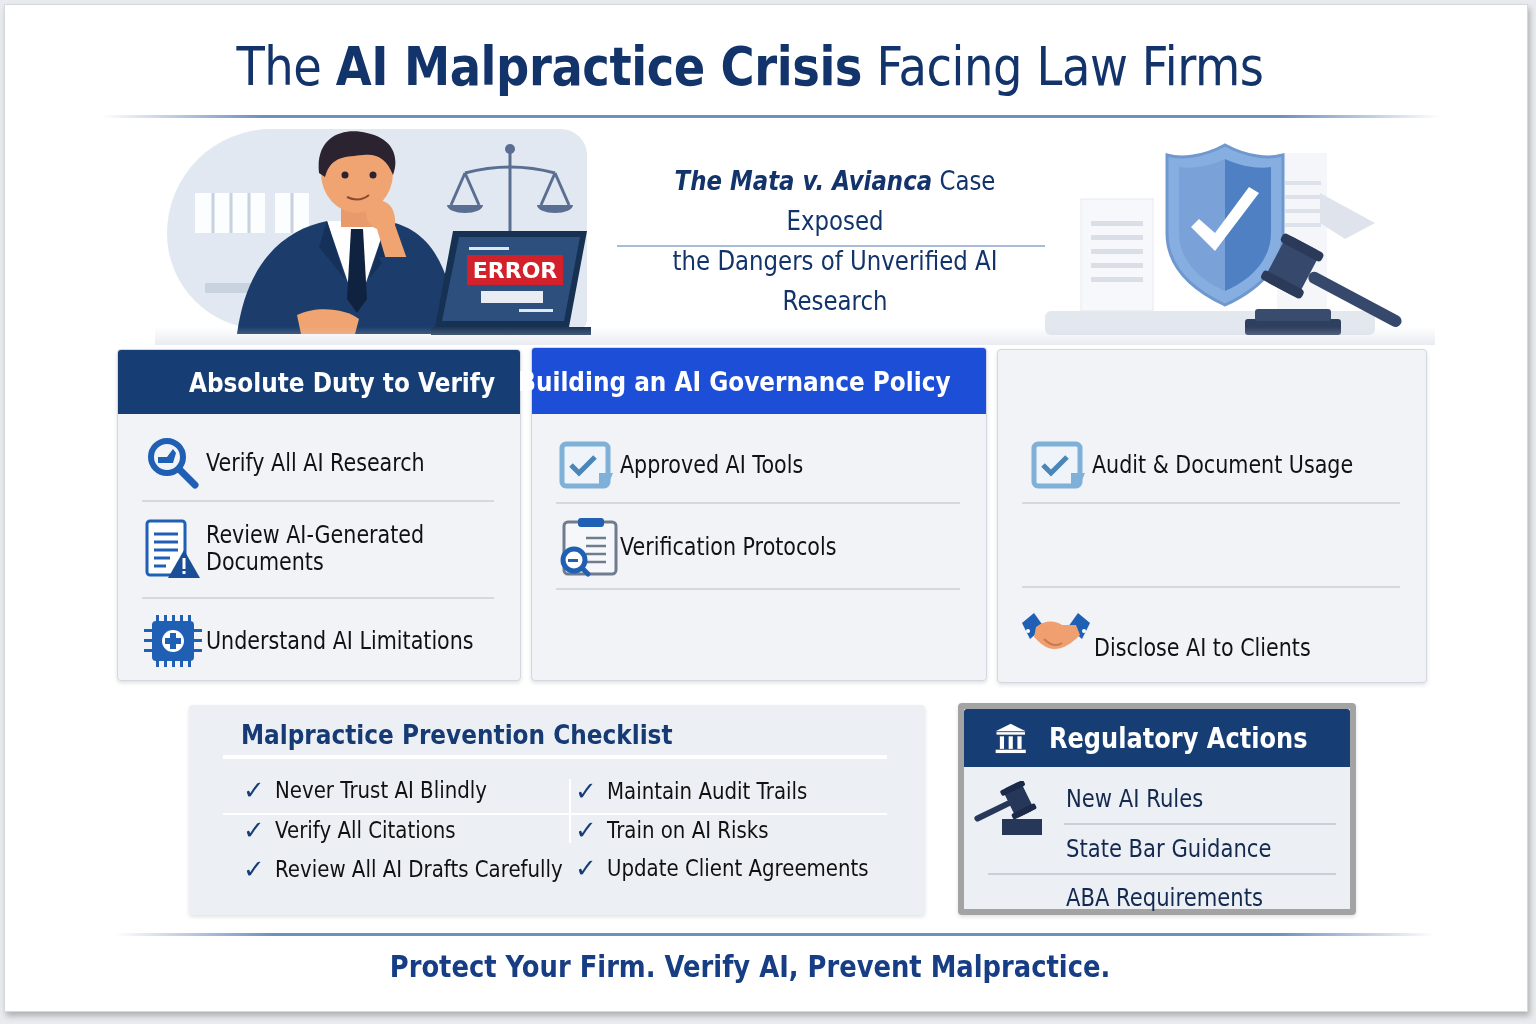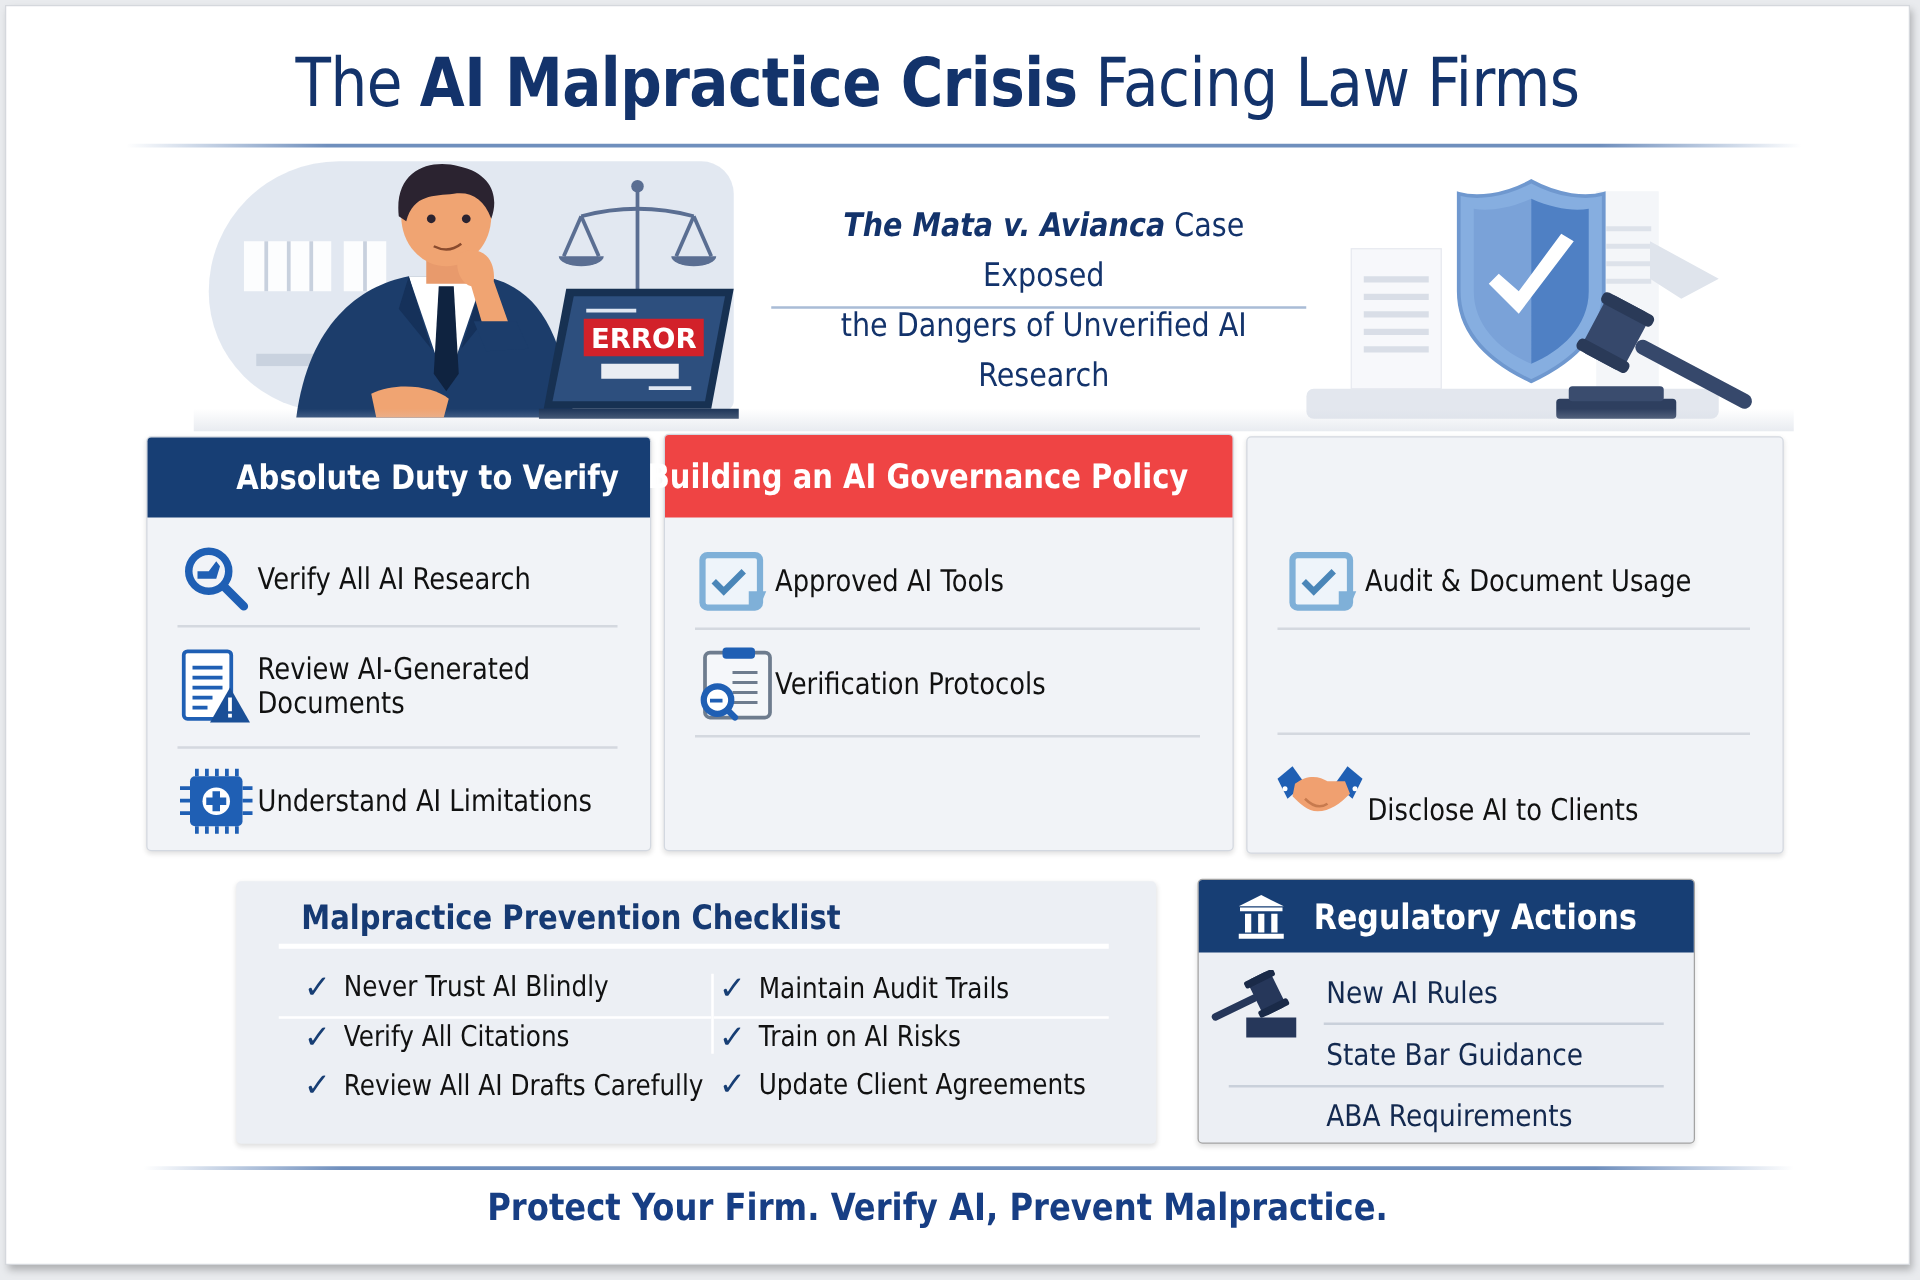--- a/index.html
+++ b/index.html
@@ -47,21 +47,21 @@
   .card {
     position: absolute; background: #f1f3f7; border: 1px solid #d3d8e0; border-radius: 4px;
     box-shadow: 0 2px 4px rgba(0,0,0,0.12);
   }
   .card-head {
     height: 64px; background: #173e74; color: #fff; border-radius: 3px 3px 0 0;
     display: flex; align-items: center; justify-content: flex-end;
     font-size: 27px; font-weight: bold; font-family: "DejaVu Sans", sans-serif;
   }
   .card-head span { display: inline-block; transform: scaleX(0.86); white-space: nowrap; }
-  .card-head.blue { background: #ef4444; }
+  .card-head.blue { background: #1d4ed8; }
   .item { position: absolute; left: 22px; right: 24px; display: flex; align-items: center; }
   .item .icon { width: 66px; height: 62px; display: flex; align-items: center; justify-content: center; flex: 0 0 66px; }
   .item .label {
     font-size: 24px; color: #111; font-family: "DejaVu Sans", sans-serif; line-height: 27px;
     transform: scaleX(0.86); transform-origin: left center; white-space: nowrap;
   }
   .sep { position: absolute; left: 24px; right: 26px; height: 2px; background: #d4d8df; }
 
   
   .checklist {
@@ -79,21 +79,21 @@
   }
   .check .tick { color: #173e74; font-weight: bold; font-size: 26px; margin-right: 10px; }
   .check .txt { display: inline-block; transform: scaleX(0.86); transform-origin: left center; }
   .vsep { position: absolute; left: 380px; top: 74px; width: 2px; height: 64px; background: #fff; }
   .hsep-l { position: absolute; left: 34px; top: 108px; width: 346px; height: 2px; background: #fff; }
   .hsep-r { position: absolute; left: 382px; top: 108px; width: 316px; height: 2px; background: #fff; }
 
   
   .reg {
     position: absolute; left: 953px; top: 698px; width: 398px; height: 212px;
-    background: #eceff4; border: 1px solid #a3a3a3; border-radius: 4px; box-shadow: 0 2px 4px rgba(0,0,0,0.12);
+    background: #eceff4; border: 6px solid #a3a3a3; border-radius: 4px; box-shadow: 0 2px 4px rgba(0,0,0,0.12);
   }
   .reg-head {
     height: 58px; background: #173e74; border-radius: 3px 3px 0 0; display: flex; align-items: center; padding-left: 30px;
   }
   .reg-head .title-txt {
     color: #fff; font-size: 28px; font-weight: bold; font-family: "DejaVu Sans", sans-serif;
     margin-left: 22px; transform: scaleX(0.86); transform-origin: left center; white-space: nowrap;
   }
   .reg-item {
     position: absolute; left: 102px; font-size: 24px; color: #13294f; font-family: "DejaVu Sans", sans-serif;

